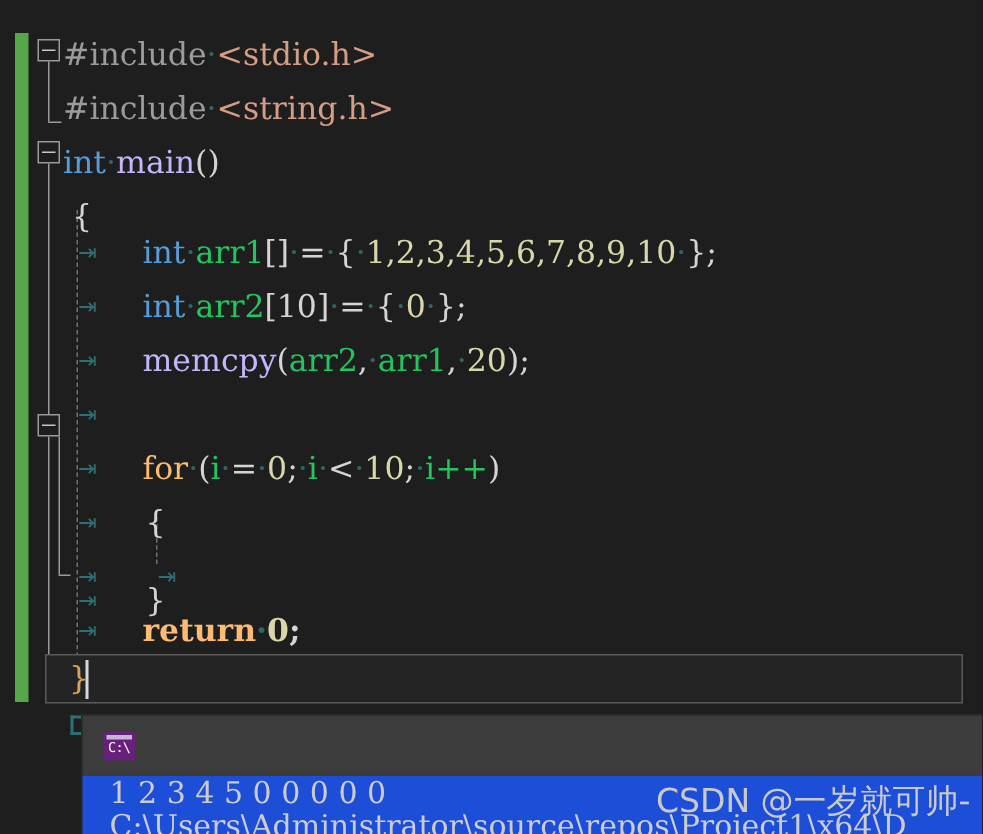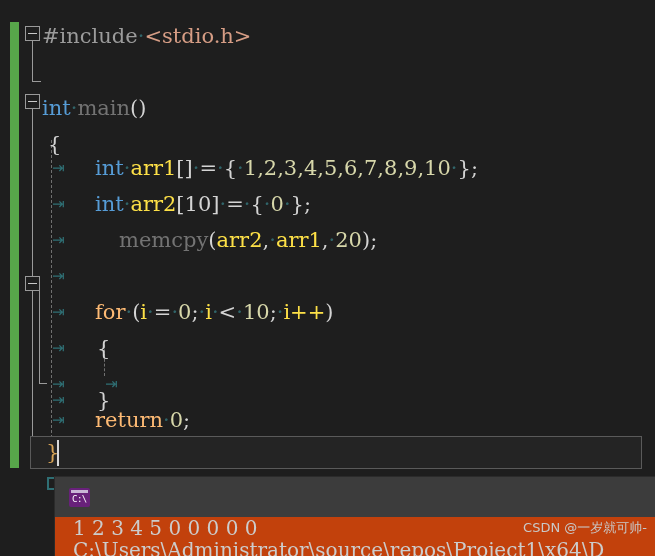--- a/index.html
+++ b/index.html
@@ -82,22 +82,22 @@
     left: 38px;
     height: 36px;
     white-space: pre;
   }
 
   
   .t-pre    { color: #9b9b9b; }
   .t-str    { color: #d69d85; }
   .t-kw     { color: #569cd6; }
   .t-kwflow { color: #fdba74; }
-  .t-fn     { color: #737373; }
-  .t-var    { color: #fde047; }
+  .t-fn     { color: #c4b5fd; }
+  .t-var    { color: #22c55e; }
   .t-num    { color: #d7d7aa; }
   .t-punct  { color: #d4d4d4; }
   .t-brace  { color: #d4d4d4; }
   .t-strlit { color: #d69d85; }
 
   
   .ws { color: #30656a; }
   
   .tabarrow {
     position: absolute;
@@ -187,39 +187,39 @@
   }
   .console-title {
     margin-left: 11px;
     color: #a6a6a6;
     font-family: "DejaVu Sans", sans-serif;
     font-size: 17px;
     white-space: nowrap;
   }
   #console-body {
     position: relative;
-    background: #c2410c;
+    background: #1d4ed8;
     height: 39px;
     padding-left: 18px;
     overflow: hidden;
   }
   .console-line {
     color: #cccccc;
     font-family: "DejaVu Serif", serif;
     font-size: 20px;
     line-height: 22px;
     white-space: pre;
   }
   .watermark {
     position: absolute;
     right: 8px;
     top: 2px;
     color: #c9c9c9;
     font-family: "DejaVu Sans", sans-serif;
-    font-size: 13px;
+    font-size: 22px;
     white-space: nowrap;
   }
 </style>
 </head>
 <body>
 
 <div id="app">
 
   <div id="editor">
 
@@ -242,51 +242,52 @@
 
     <div class="indent-guide" style="left:51px; top:140px; height:328px;"></div>
     <div class="indent-guide" style="left:104px; top:340px; height:36px;"></div>
 
     <div class="code-layer">
 
       
       <div class="line" style="top:18px; left:42px;"><span class="t-pre">#include</span><span class="ws">·</span><span class="t-str">&lt;stdio.h&gt;</span></div>
 
       
+      <div class="line" style="top:54px; left:42px;"><span class="t-pre">#include</span><span class="ws">·</span><span class="t-str">&lt;string.h&gt;</span></div>
 
       
       <div class="line" style="top:90px; left:42px;"><span class="t-kw">int</span><span class="ws">·</span><span class="t-fn">main</span><span class="t-punct">()</span></div>
 
       
       <div class="line" style="top:126px; left:48px;"><span class="t-brace">{</span></div>
 
       
       <div class="line" style="top:150px; left:95px;"><span class="t-kw">int</span><span class="ws">·</span><span class="t-var">arr1</span><span class="t-punct">[]</span><span class="ws">·</span><span class="t-punct">=</span><span class="ws">·</span><span class="t-brace">{</span><span class="ws">·</span><span class="t-num">1,2,3,4,5,6,7,8,9,10</span><span class="ws">·</span><span class="t-brace">}</span><span class="t-punct">;</span></div>
 
       
       <div class="line" style="top:186px; left:95px;"><span class="t-kw">int</span><span class="ws">·</span><span class="t-var">arr2</span><span class="t-punct">[10]</span><span class="ws">·</span><span class="t-punct">=</span><span class="ws">·</span><span class="t-brace">{</span><span class="ws">·</span><span class="t-num">0</span><span class="ws">·</span><span class="t-brace">}</span><span class="t-punct">;</span></div>
 
       
-      <div class="line" style="top:222px; left:95px;margin-left:24px;"><span class="t-fn">memcpy</span><span class="t-punct">(</span><span class="t-var">arr2</span><span class="t-punct">,</span><span class="ws">·</span><span class="t-var">arr1</span><span class="t-punct">,</span><span class="ws">·</span><span class="t-num">20</span><span class="t-punct">)</span><span class="t-punct">;</span></div>
+      <div class="line" style="top:222px; left:95px;"><span class="t-fn">memcpy</span><span class="t-punct">(</span><span class="t-var">arr2</span><span class="t-punct">,</span><span class="ws">·</span><span class="t-var">arr1</span><span class="t-punct">,</span><span class="ws">·</span><span class="t-num">20</span><span class="t-punct">)</span><span class="t-punct">;</span></div>
 
       
 
       
       <div class="line" style="top:294px; left:95px;"><span class="t-kwflow">for</span><span class="ws">·</span><span class="t-punct">(</span><span class="t-var">i</span><span class="ws">·</span><span class="t-punct">=</span><span class="ws">·</span><span class="t-num">0</span><span class="t-punct">;</span><span class="ws">·</span><span class="t-var">i</span><span class="ws">·</span><span class="t-punct">&lt;</span><span class="ws">·</span><span class="t-num">10</span><span class="t-punct">;</span><span class="ws">·</span><span class="t-var">i++</span><span class="t-punct">)</span></div>
 
       
       <div class="line" style="top:330px; left:97px;"><span class="t-brace">{</span></div>
 
       
 
       
       <div class="line" style="top:382px; left:97px;"><span class="t-brace">}</span></div>
 
       
-      <div class="line" style="top:402px; left:95px;"><span class="t-kwflow">return</span><span class="ws">·</span><span class="t-num">0</span><span class="t-punct">;</span></div>
+      <div class="line" style="top:402px; left:95px;font-weight:bold;"><span class="t-kwflow">return</span><span class="ws">·</span><span class="t-num">0</span><span class="t-punct">;</span></div>
     </div>
 
     <div class="tabarrow" style="left:52px; top:150px;">⇥</div>
     <div class="tabarrow" style="left:52px; top:186px;">⇥</div>
     <div class="tabarrow" style="left:52px; top:222px;">⇥</div>
     <div class="tabarrow" style="left:52px; top:258px;">⇥</div>
     <div class="tabarrow" style="left:52px; top:294px;">⇥</div>
     <div class="tabarrow" style="left:52px; top:330px;">⇥</div>
     <div class="tabarrow" style="left:52px; top:366px;">⇥</div>
     <div class="tabarrow" style="left:105px; top:366px;">⇥</div>

